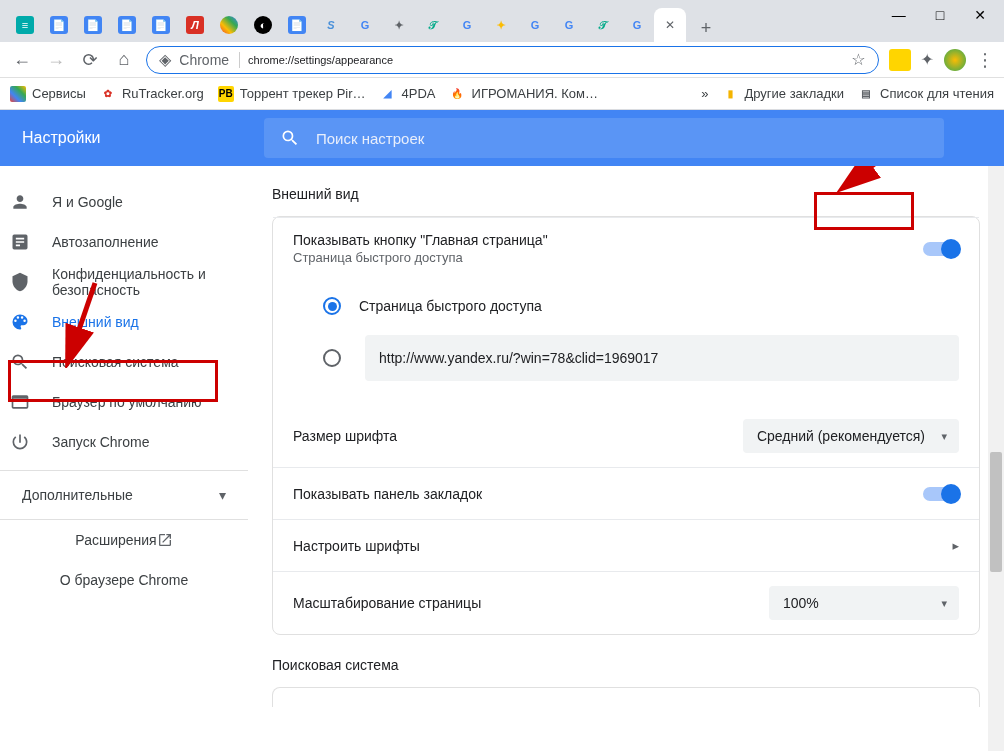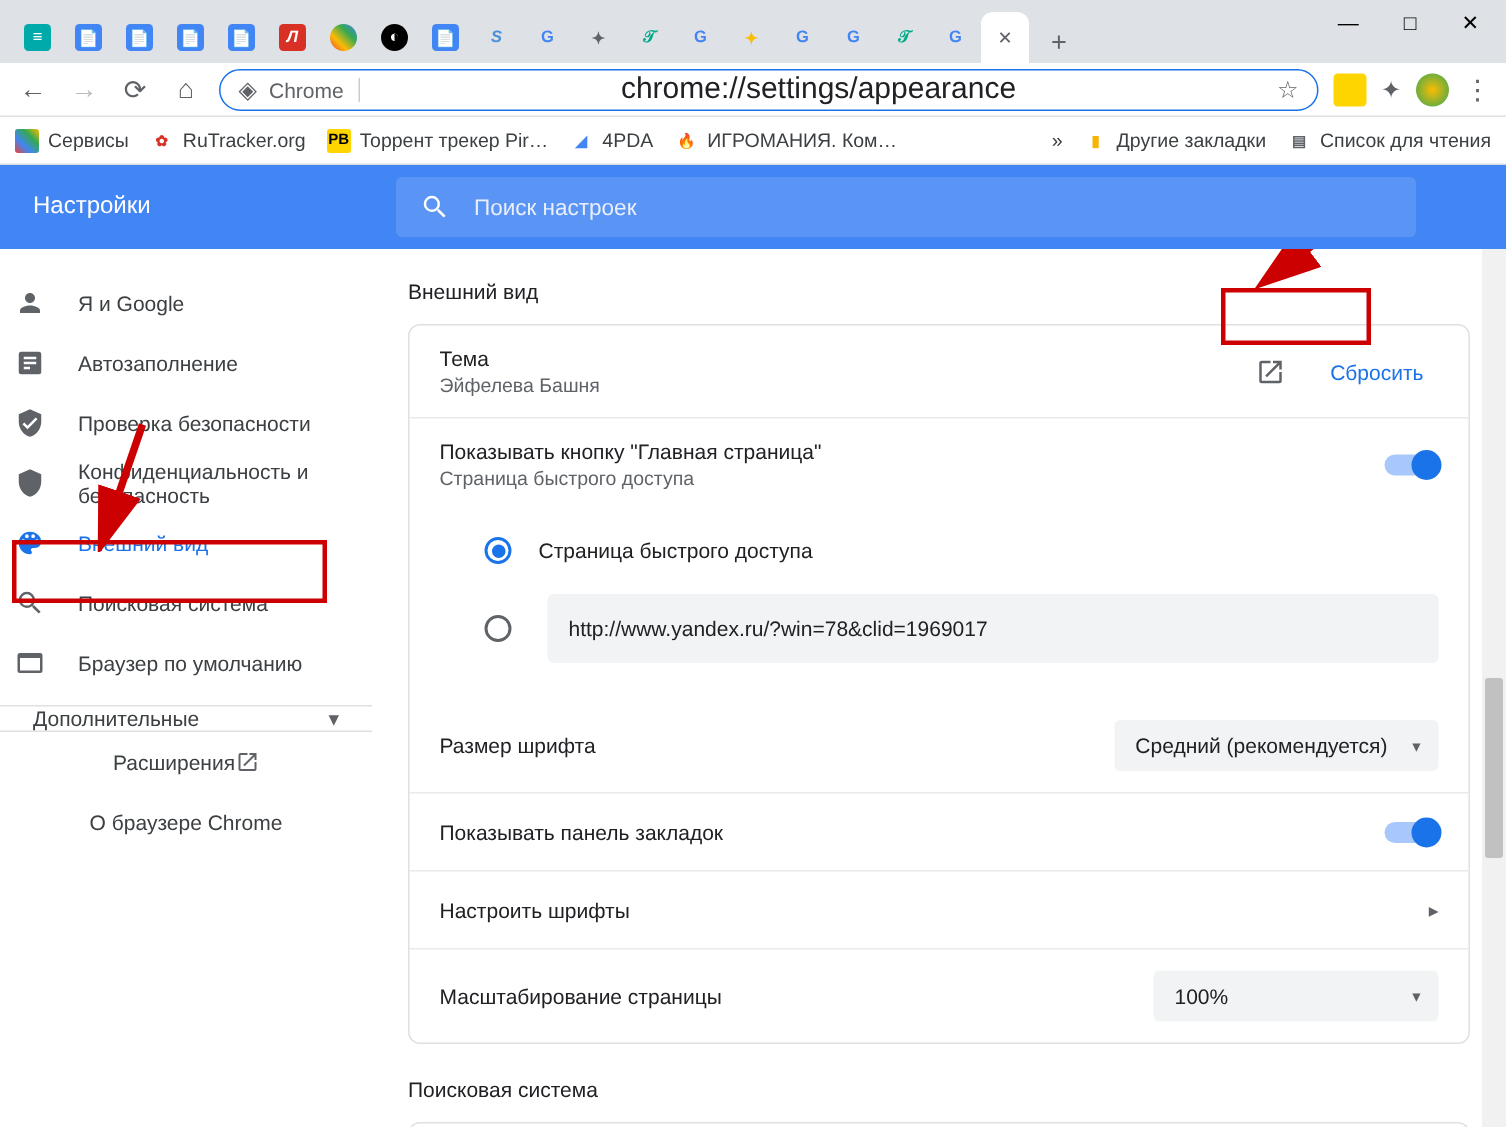--- a/index.html
+++ b/index.html
@@ -14,21 +14,21 @@
 .tab-icon { width: 34px; height: 34px; display: flex; align-items: center; justify-content: center; }
 .tab-fav { width: 18px; height: 18px; border-radius: 3px; display: flex; align-items: center; justify-content: center; font-size: 11px; font-weight: bold; color: #fff; }
 .active-tab { background: #fff; height: 34px; width: 32px; border-radius: 8px 8px 0 0; display: flex; align-items: center; justify-content: center; }
 .new-tab { width: 28px; height: 28px; display: flex; align-items: center; justify-content: center; font-size: 18px; margin-left: 6px; color: #5f6368; }
 
 
 .addr-row { height: 36px; background: #fff; display: flex; align-items: center; padding: 0 10px; gap: 10px; border-bottom: 1px solid #e0e0e0; }
 .nav-icon { color: #5f6368; font-size: 18px; width: 24px; text-align: center; }
 .addr-bar { flex: 1; height: 28px; border: 1px solid #1a73e8; border-radius: 14px; display: flex; align-items: center; padding: 0 12px; gap: 8px; }
 .addr-bar .scheme { color: #5f6368; font-size: 14px; border-right: 1px solid #ccc; padding-right: 10px; }
-.addr-bar .url { color: #202124; font-size: 20px; flex: 1; text-align: center; }
+.addr-bar .url { color: #202124; font-size: 11px; flex: 1; }
 .addr-bar .star { color: #5f6368; font-size: 16px; }
 .ext-icon { width: 22px; height: 22px; border-radius: 3px; }
 
 
 .bm-bar { height: 32px; background: #fff; display: flex; align-items: center; padding: 0 10px; gap: 14px; border-bottom: 1px solid #dadce0; font-size: 13px; color: #3c4043; }
 .bm-item { display: flex; align-items: center; gap: 6px; white-space: nowrap; }
 .bm-fav { width: 16px; height: 16px; border-radius: 2px; display: flex; align-items: center; justify-content: center; font-size: 10px; font-weight: bold; }
 
 
 .settings-header { height: 56px; background: #4285f4; display: flex; align-items: center; }
@@ -38,21 +38,21 @@
 .search-box input { background: transparent; border: none; outline: none; color: #4c1d95; font-size: 15px; flex: 1; }
 .search-box input::placeholder { color: #e8eefb; }
 
 
 .main { display: flex; height: calc(751px - 42px - 36px - 32px - 56px); }
 .sidebar { width: 248px; padding-top: 16px; position: relative; }
 .side-item { height: 40px; display: flex; align-items: center; padding-left: 10px; gap: 22px; color: #3c4043; font-size: 14px; cursor: pointer; }
 .side-item.active { color: #1a73e8; }
 .side-item svg { width: 20px; height: 20px; fill: #5f6368; flex-shrink: 0; }
 .side-item.active svg { fill: #1a73e8; }
-.side-group { padding: 0 22px; color: #3c4043; font-size: 14px; display: flex; justify-content: space-between; align-items: center; border-top: 1px solid #e0e0e0; margin-top: 8px; }
+.side-group { padding: 16px 22px; color: #3c4043; font-size: 14px; display: flex; justify-content: space-between; align-items: center; border-top: 1px solid #e0e0e0; margin-top: 8px; }
 .side-link { padding: 12px 22px; color: #3c4043; font-size: 14px; display: flex; justify-content: center; align-items: center; }
 
 .content { flex: 1; padding: 20px 24px; overflow-y: auto; background: #fff; position: relative; }
 .section-title { font-size: 14px; color: #202124; font-weight: 500; margin-bottom: 14px; }
 .card { border: 1px solid #e0e0e0; border-radius: 8px; margin-bottom: 22px; }
 .row { padding: 14px 20px; display: flex; align-items: center; justify-content: space-between; min-height: 52px; }
 .row + .row { border-top: 1px solid #e8eaed; }
 .row-label { font-size: 14px; color: #202124; }
 .row-sub { font-size: 13px; color: #5f6368; margin-top: 2px; }
 .row-actions { display: flex; align-items: center; gap: 20px; }
@@ -219,26 +219,20 @@
         <span>Я и Google</span>
       </div>
     <div class="side-item">
         <svg viewBox="0 0 24 24">
           <path d="M19 3H5a2 2 0 00-2 2v14a2 2 0 002 2h14a2 2 0 002-2V5a2 2 0 00-2-2zm-7 14H7v-2h5v2zm5-4H7v-2h10v2zm0-4H7V7h10v2z"></path>
         </svg>
         <span>Автозаполнение</span>
       </div>
     <div class="side-item">
         <svg viewBox="0 0 24 24">
-          <path d="M12 1L3 5v6c0 5.55 3.84 10.74 9 12 5.16-1.26 9-6.45 9-12V5l-9-4zm-2 16l-4-4 1.41-1.41L10 14.17l6.59-6.59L18 9l-8 8z"></path>
-        </svg>
-        <span>Проверка безопасности</span>
-      </div>
-    <div class="side-item">
-        <svg viewBox="0 0 24 24">
           <path d="M12 1L3 5v6c0 5.55 3.84 10.74 9 12 5.16-1.26 9-6.45 9-12V5l-9-4z"></path>
         </svg>
         <span>Конфиденциальность и безопасность</span>
       </div>
     <div class="side-item active">
         <svg viewBox="0 0 24 24">
           <path d="M12 3a9 9 0 000 18c.83 0 1.5-.67 1.5-1.5 0-.39-.15-.74-.39-1.01-.23-.26-.38-.61-.38-.99 0-.83.67-1.5 1.5-1.5H16a5 5 0 005-5c0-4.42-4.03-8-9-8zm-5.5 9a1.5 1.5 0 110-3 1.5 1.5 0 010 3zm3-4a1.5 1.5 0 110-3 1.5 1.5 0 010 3zm5 0a1.5 1.5 0 110-3 1.5 1.5 0 010 3zm3 4a1.5 1.5 0 110-3 1.5 1.5 0 010 3z"></path>
         </svg>
         <span>Внешний вид</span>
       </div>
@@ -246,20 +240,26 @@
         <svg viewBox="0 0 24 24">
           <path d="M15.5 14h-.79l-.28-.27A6.471 6.471 0 0016 9.5 6.5 6.5 0 109.5 16c1.61 0 3.09-.59 4.23-1.57l.27.28v.79l5 4.99L20.49 19l-4.99-5zm-6 0C7.01 14 5 11.99 5 9.5S7.01 5 9.5 5 14 7.01 14 9.5 11.99 14 9.5 14z"></path>
         </svg>
         <span>Поисковая система</span>
       </div>
     <div class="side-item">
         <svg viewBox="0 0 24 24">
           <path d="M20 4H4a2 2 0 00-2 2v12a2 2 0 002 2h16a2 2 0 002-2V6a2 2 0 00-2-2zm0 14H4V8h16v10z"></path>
         </svg>
         <span>Браузер по умолчанию</span>
+      </div>
+    <div class="side-item">
+        <svg viewBox="0 0 24 24">
+          <path d="M13 3h-2v10h2V3zm4.83 2.17l-1.42 1.42A6.92 6.92 0 0119 12a7 7 0 01-14 0c0-2.05.88-3.9 2.58-5.42L6.17 5.17A8.932 8.932 0 003 12a9 9 0 0018 0c0-2.74-1.23-5.18-3.17-6.83z"></path>
+        </svg>
+        <span>Запуск Chrome</span>
       </div>
     <div class="side-group">
         <span>Дополнительные</span>
         <span style="color:#5f6368">▾</span>
       </div>
     <div style="border-top:1px solid #e0e0e0"></div>
     <div class="side-link">
         <span>Расширения</span>
         <svg width="16" height="16" viewBox="0 0 24 24" fill="#5f6368">
           <path d="M19 19H5V5h7V3H5a2 2 0 00-2 2v14a2 2 0 002 2h14a2 2 0 002-2v-7h-2v7zM14 3v2h3.59l-9.83 9.83 1.41 1.41L19 6.41V10h2V3h-7z"></path>
@@ -276,32 +276,20 @@
             <path d="M0,0 L0,6 L9,3 z" fill="#c00"></path>
           </marker>
         </defs>
         <path d="M40,5 L15,78" stroke="#c00" stroke-width="5" marker-end="url(#ah1)"></path>
       </svg>
   </div>
 
   <div class="content">
     <div class="section-title">Внешний вид</div>
     <div class="card">
-      <div class="row">
-        <div>
-          <div class="row-label">Тема</div>
-          <div class="row-sub">Эйфелева Башня</div>
-        </div>
-        <div class="row-actions">
-          <svg class="open-icon" viewBox="0 0 24 24">
-              <path d="M19 19H5V5h7V3H5a2 2 0 00-2 2v14a2 2 0 002 2h14a2 2 0 002-2v-7h-2v7zM14 3v2h3.59l-9.83 9.83 1.41 1.41L19 6.41V10h2V3h-7z"></path>
-            </svg>
-          <button class="reset-btn">Сбросить</button>
-        </div>
-      </div>
       <div class="row" style="border-top:1px solid #e8eaed">
         <div>
           <div class="row-label">Показывать кнопку "Главная страница"</div>
           <div class="row-sub">Страница быстрого доступа</div>
         </div>
         <div class="toggle"></div>
       </div>
       <div class="radio-group">
         <div class="radio-row">
           <div class="radio checked"></div>

